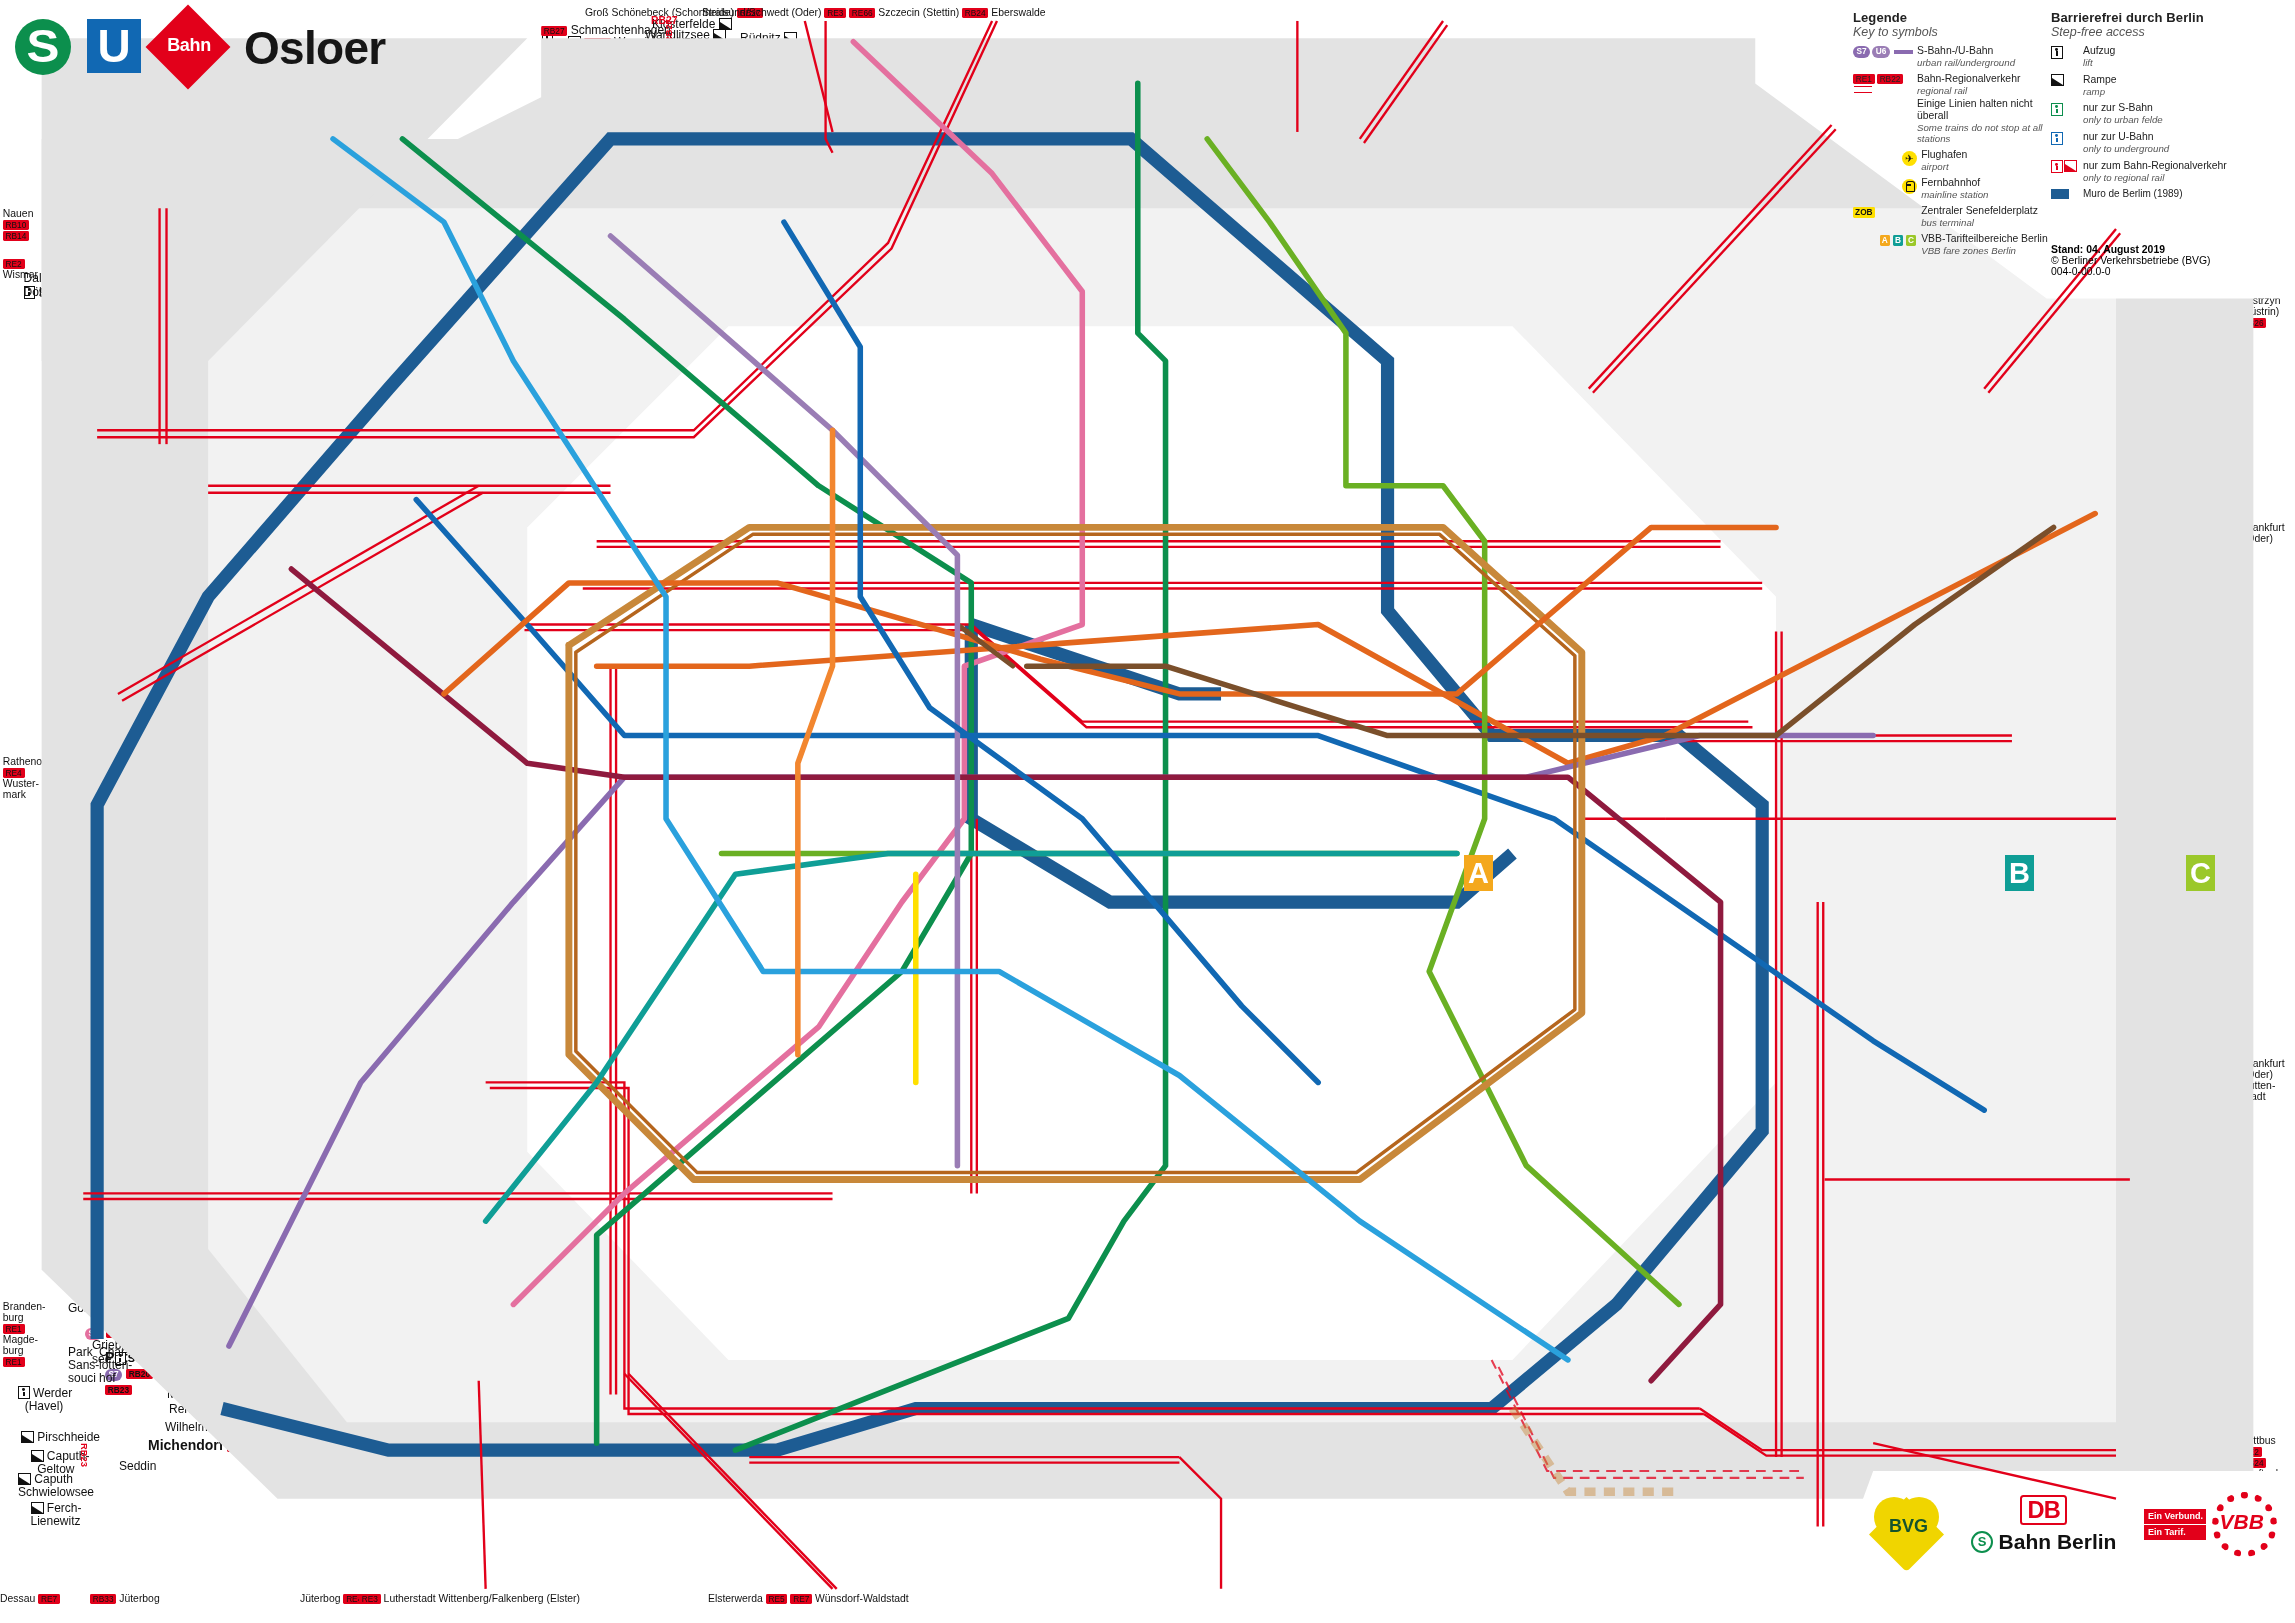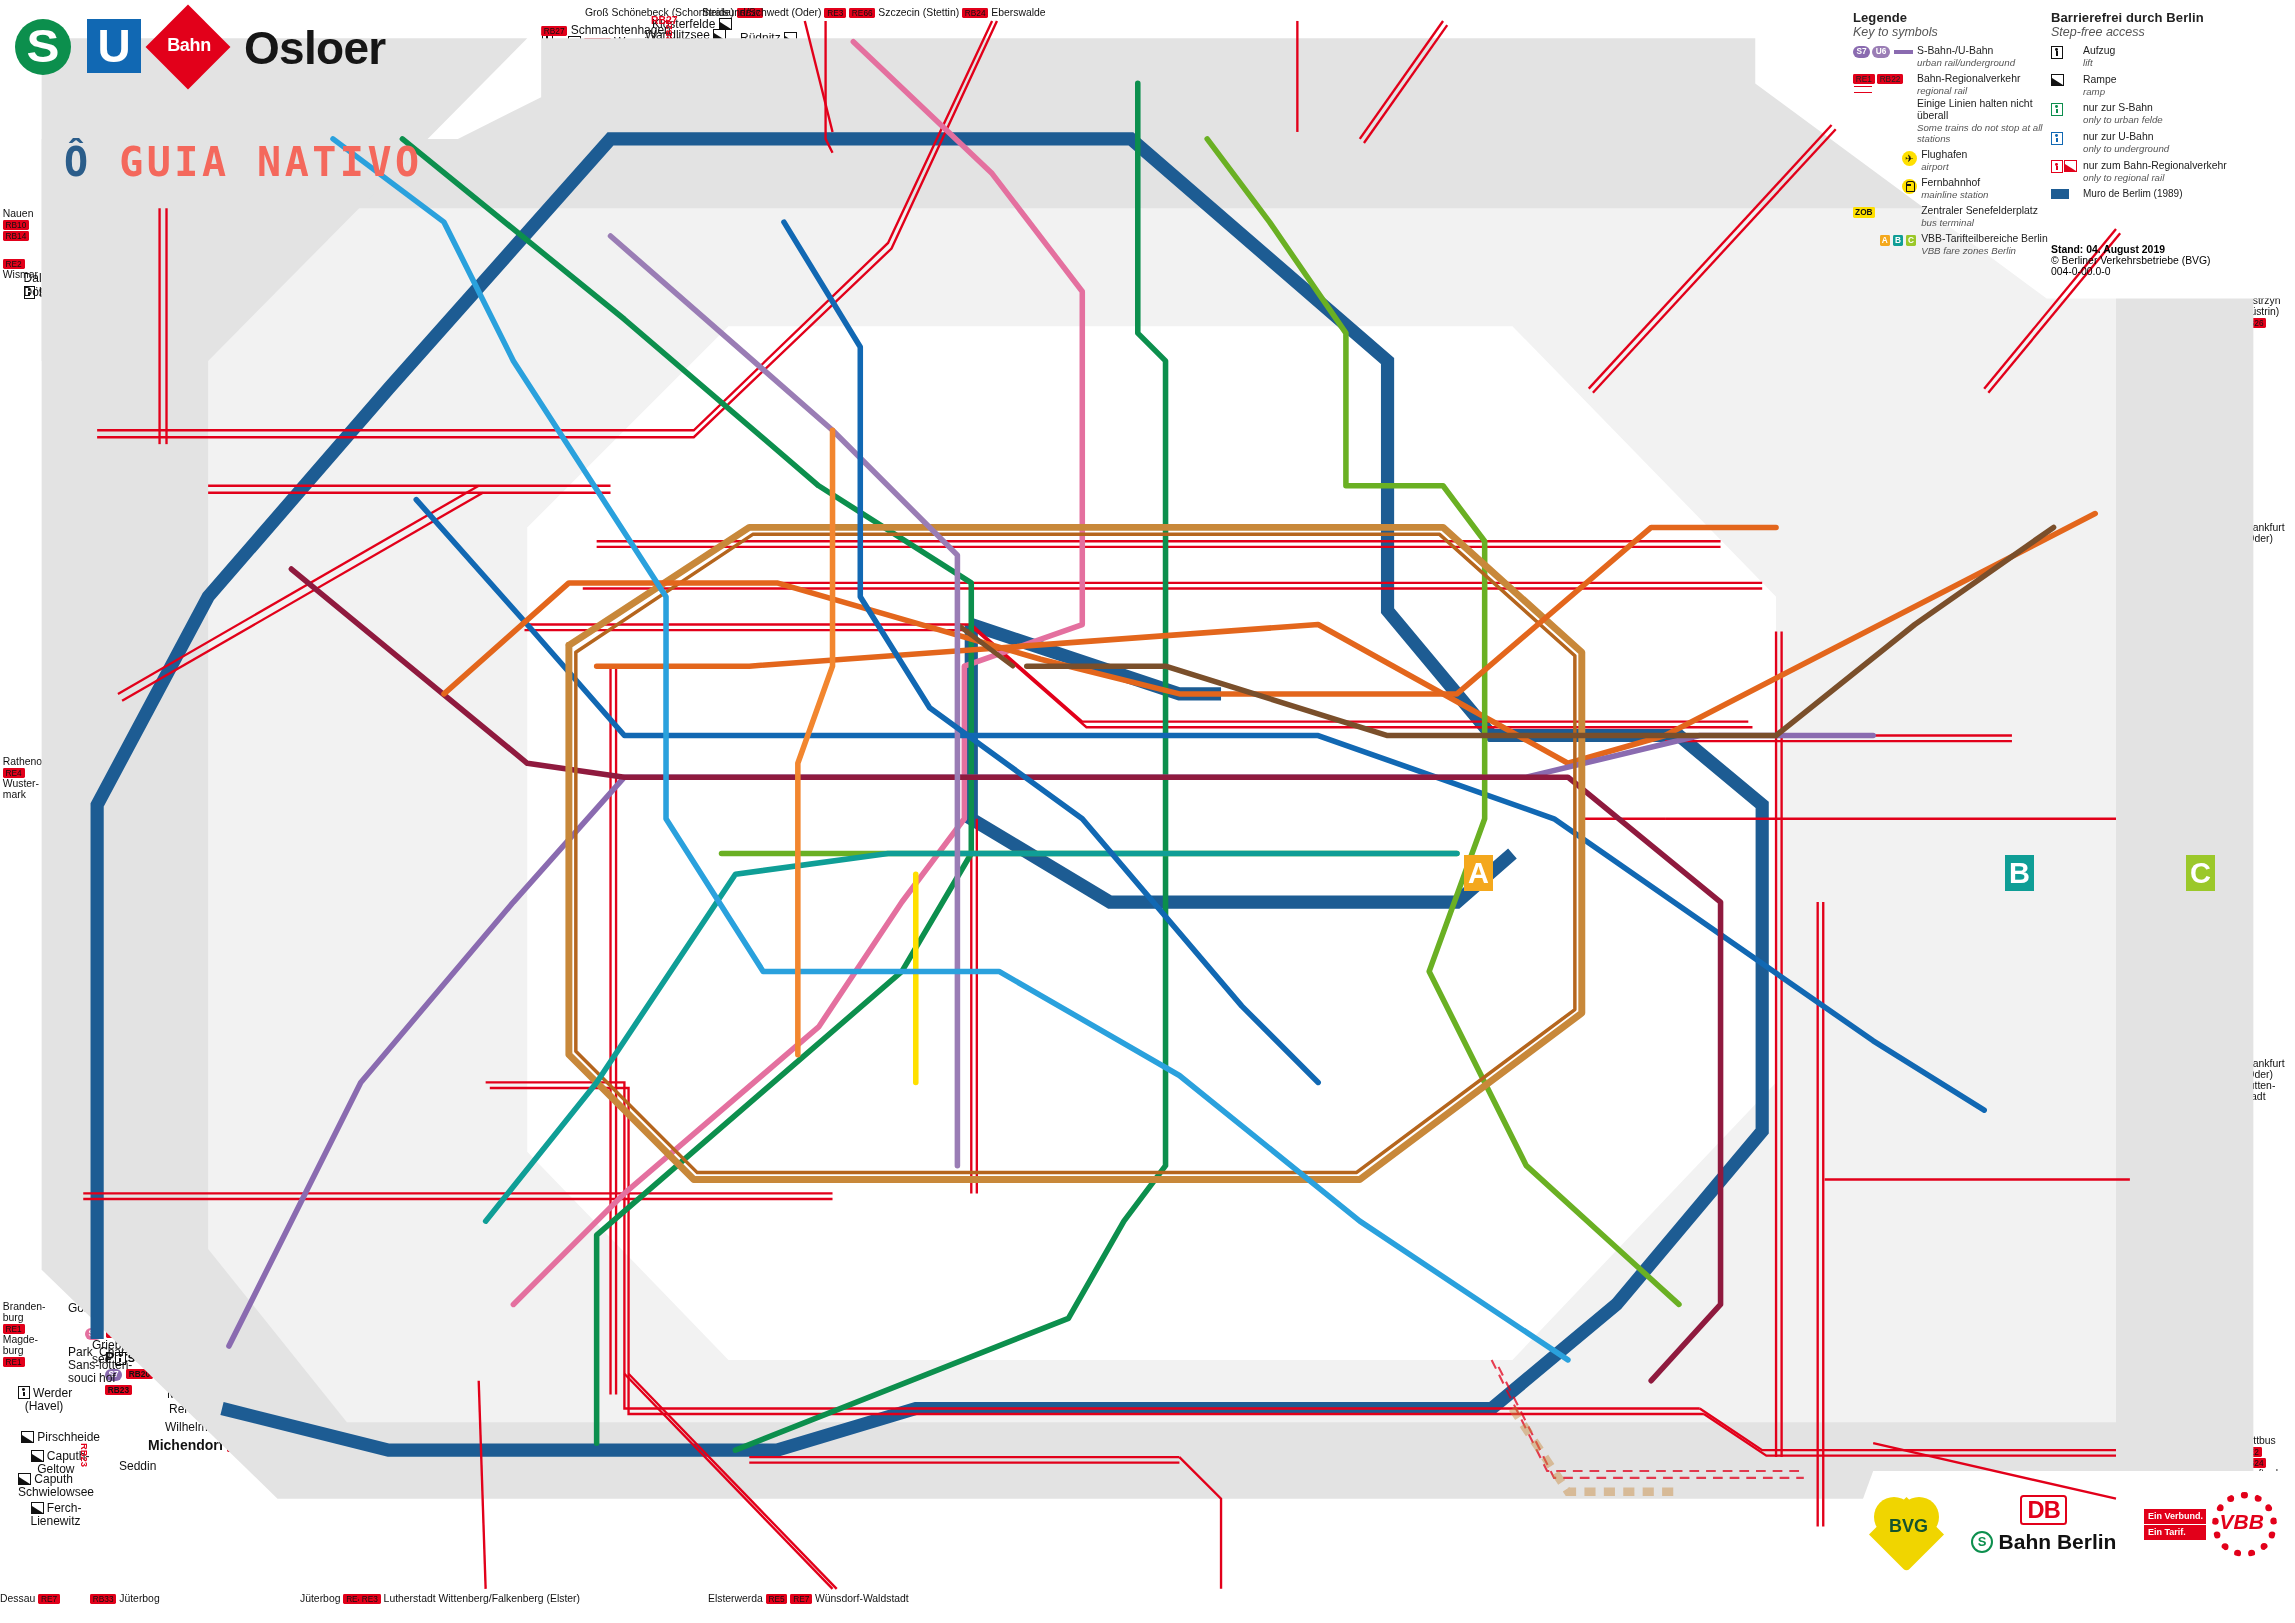--- a/index.html
+++ b/index.html
@@ -242,23 +242,20 @@
 
   <div id="hdr">
     <div class="logo-s">
         <span>S</span>
       </div>
     <div class="logo-u"><span>U</span></div>
     <div class="logo-bahn">
         <b>Bahn</b>
       </div>
     <div class="logo-berlin">Osloer</div>
-  </div>
-  <div id="wm">
-    <span class="b">Ô</span> <span>GUIA NATIVO</span>
   </div>
 
   <div id="legend">
     <div class="lg-h">Legende</div>
     <div class="lg-h2">Key to symbols</div>
 
     <div class="lg-row">
       <div class="lg-ic">
         <span class="bul" style="background:#8a6bb0">S7</span>
         <span class="bul" style="background:#9a7db5">U6</span>

